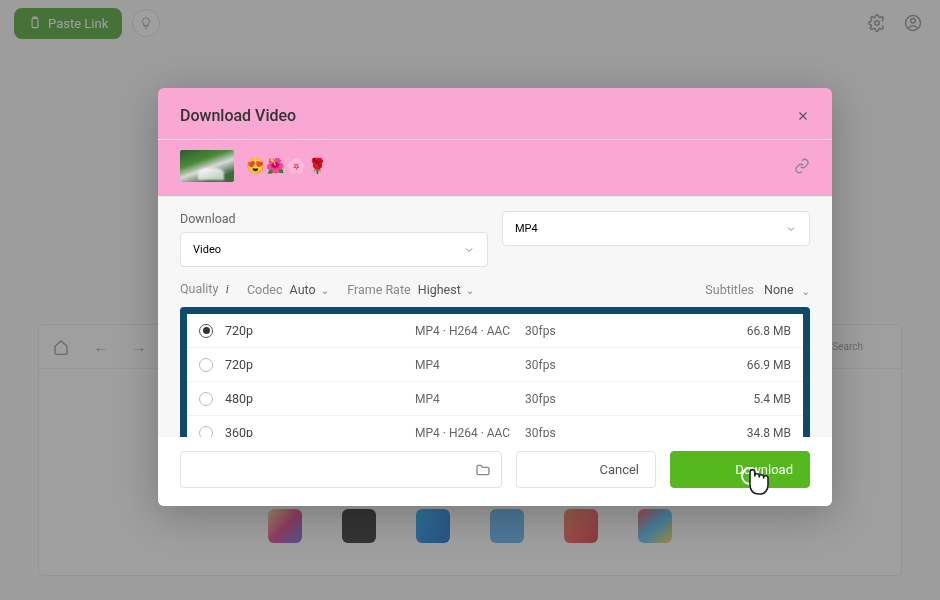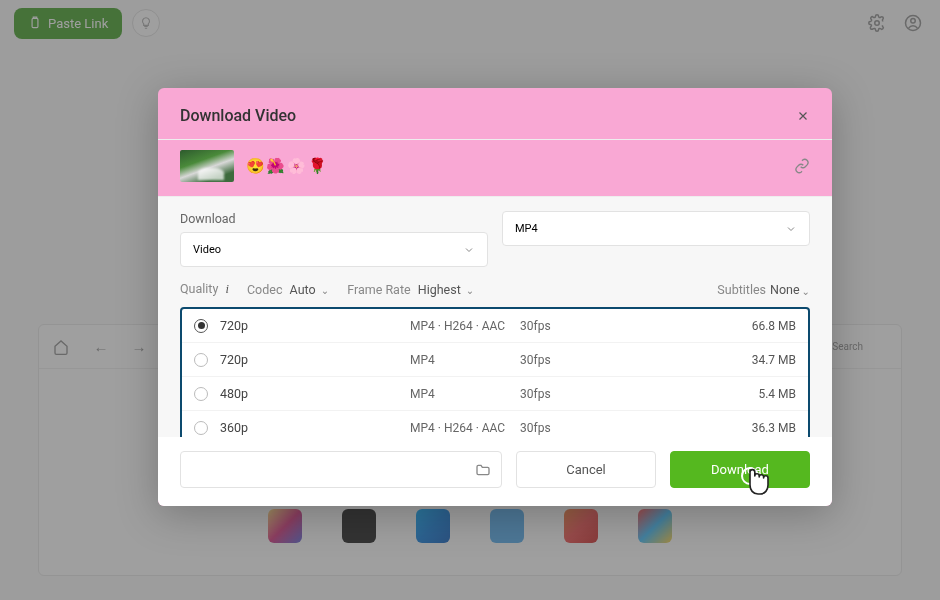--- a/index.html
+++ b/index.html
@@ -29,35 +29,35 @@
 .m-body{flex:1;background:#f7f7f7;padding:14px 22px 0;overflow:hidden}
 .sel-row{display:flex;gap:14px;margin-bottom:14px}
 .sel-group{flex:1}
 .sel-label{font-size:12.5px;color:#666;margin-bottom:6px}
 .sel{background:#fff;border:1px solid #e2e2e2;border-radius:4px;padding:10px 12px;font-size:11px;display:flex;align-items:center;cursor:pointer}
 .sel .chev{margin-left:auto;color:#888}
 .filters{display:flex;align-items:center;gap:18px;font-size:12.5px;color:#888;margin-bottom:10px}
 .filters .lbl{color:#888}
 .filters .val{color:#555;margin-left:4px}
 .filters .chev{color:#888;margin-left:2px;font-size:10px}
-.f-right{margin-left:auto;display:flex;align-items:flex-end;}
-.q-list{background:#fff;border:2px solid #0c4a6e;border-radius:4px}
+.f-right{margin-left:auto;display:flex;align-items:flex-end;gap:6px}
+.q-list{background:#fff;border:7px solid #0c4a6e;border-radius:4px}
 .q-row{display:flex;align-items:center;padding:9px 12px;font-size:12.5px;color:#444;border-bottom:1px solid #f2f2f2;cursor:pointer}
 .q-row:last-child{border-bottom:none}
 .radio{width:14px;height:14px;border:1.5px solid #bbb;border-radius:50%;margin-right:12px;position:relative;flex-shrink:0}
 .radio.sel-on{border-color:#555}
 .radio.sel-on::after{content:"";position:absolute;inset:2.5px;background:#333;border-radius:50%}
 .q-res{width:60px}
 .q-fmt{flex:0 0 110px;margin-left:130px;color:#666;font-size:12px}
 .q-fps{flex:0 0 60px;color:#666;font-size:12px}
 .q-size{margin-left:auto;color:#555;font-size:12px}
 .m-foot{padding:14px 22px 18px;display:flex;gap:14px;background:#fff}
 .path-in{flex:1;border:1px solid #e2e2e2;border-radius:4px;display:flex;align-items:center;padding:0 10px;cursor:pointer}
 .folder-ic{margin-left:auto;color:#888}
-.btn{border:1px solid #e2e2e2;background:#fff;border-radius:4px;padding:10px 16px;width:140px;font-size:13px;color:#555;cursor:pointer;text-align:center}
+.btn{border:1px solid #e2e2e2;background:#fff;border-radius:4px;padding:10px 16px;width:140px;font-size:13px;color:#555;cursor:pointer;text-align:right}
 .btn.pri{background:#55b81f;border-color:#55b81f;color:#fff}
 .cursor-hand{position:absolute;left:740px;top:466px;pointer-events:none;z-index:50}
 svg{display:block}
 </style>
 </head>
 <body>
 
 <div class="app-bg">
   <div class="topbar">
     <button class="paste-btn">
@@ -184,35 +184,35 @@
           <span class="q-res">720p</span>
           <span class="q-fmt">MP4 · H264 · AAC</span>
           <span class="q-fps">30fps</span>
           <span class="q-size">66.8 MB</span>
         </div>
         <div class="q-row">
           <span class="radio"></span>
           <span class="q-res">720p</span>
           <span class="q-fmt">MP4</span>
           <span class="q-fps">30fps</span>
-          <span class="q-size">34.7 MB</span>
+          <span class="q-size">66.9 MB</span>
         </div>
         <div class="q-row">
           <span class="radio"></span>
           <span class="q-res">480p</span>
           <span class="q-fmt">MP4</span>
           <span class="q-fps">30fps</span>
           <span class="q-size">5.4 MB</span>
         </div>
         <div class="q-row">
           <span class="radio"></span>
           <span class="q-res">360p</span>
           <span class="q-fmt">MP4 · H264 · AAC</span>
           <span class="q-fps">30fps</span>
-          <span class="q-size">36.3 MB</span>
+          <span class="q-size">34.8 MB</span>
         </div>
       </div>
   </div>
   <div class="m-foot">
     <div class="path-in">
       <span class="folder-ic">
         <svg width="16" height="16" viewBox="0 0 24 24" fill="none" stroke="#888" stroke-width="2">
             <path d="M3 7a2 2 0 0 1 2-2h4l2 3h8a2 2 0 0 1 2 2v7a2 2 0 0 1-2 2H5a2 2 0 0 1-2-2z"></path>
           </svg>
       </span>

